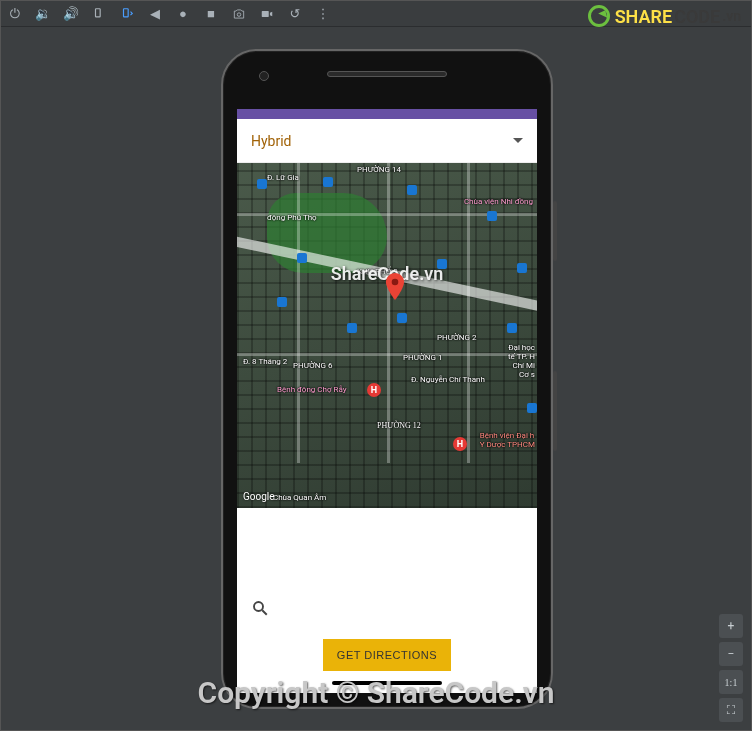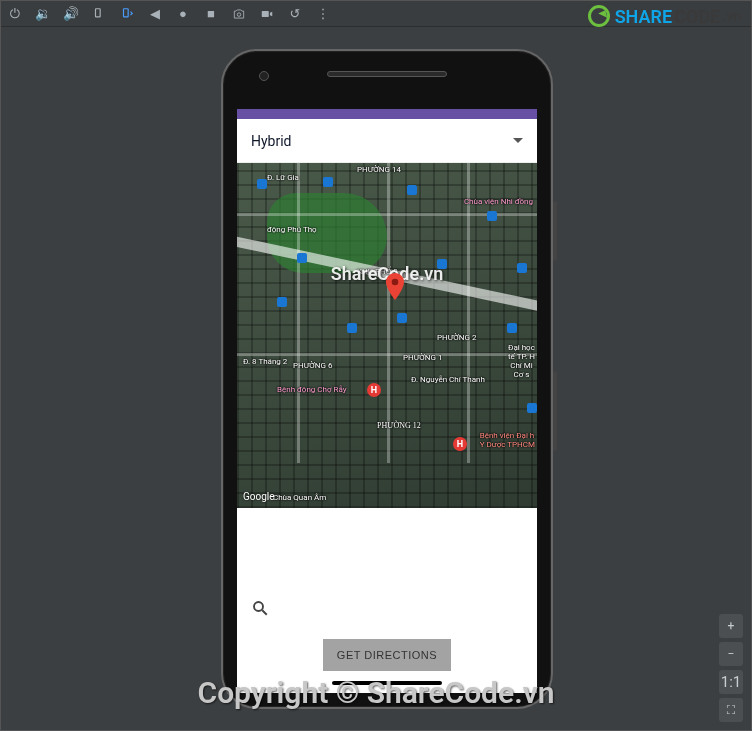--- a/index.html
+++ b/index.html
@@ -147,21 +147,21 @@
   .spinner-row {
     height: 44px;
     background: #fff;
     display: flex;
     align-items: center;
     padding: 0 14px;
     border-bottom: 1px solid #eee;
   }
   .spinner-row .label {
     font-size: 14px;
-    color: #0f172a;
+    color: #a16207;
     text-align: center;
   }
   .spinner-row .caret {
     margin-left: auto;
     width: 0; height: 0;
     border-left: 5px solid transparent;
     border-right: 5px solid transparent;
     border-top: 5px solid #555;
   }
   
@@ -264,21 +264,21 @@
     margin-top:auto;
     padding:10px 14px;
     color:#555;
   }
   .btn-row{
     display:flex;
     justify-content:center;
     padding:8px 0 10px;
   }
   .btn {
-    background:#a3a3a3;
+    background:#eab308;
     color:#333;
     font-size:11px;
     padding:10px 14px;
     border:none;
     letter-spacing:0.5px;
   }
   .navbar{
     height:12px;
     display:flex;
     justify-content:center;
@@ -309,21 +309,21 @@
   .logo-overlay .circ::after{
     content:"";
     position:absolute;
     width:0;height:0;
     border-left:5px solid transparent;
     border-right:5px solid transparent;
     border-bottom:6px solid #6cbf3f;
     top:2px;left:8px;
     transform:rotate(25deg);
   }
-  .logo-overlay .share{color:#0ea5e9;}
+  .logo-overlay .share{color:#fde047;}
   .logo-overlay .code{color:#3a3a3a;}
   .logo-overlay .vn{color:#3a3a3a;font-size:14px;}
   .copyright{
     position:absolute;
     left:0;right:0;
     bottom:20px;
     text-align:center;
     color:#c7c7c7;
     font-size:30px;
     font-weight:600;
@@ -387,30 +387,30 @@
         <div class="road diag"></div>
         <div class="road v1"></div>
         <div class="road v2"></div>
         <div class="road v3"></div>
         <div class="road h1"></div>
         <div class="road h2"></div>
 
         <span class="poi-label" style="left:120px;top:2px;">PHƯỜNG 14</span>
         <span class="poi-label" style="left:30px;top:10px;">Đ. Lữ Gia</span>
         <span class="poi-label pink" style="right:4px;top:34px;">Chùa viện Nhi đồng</span>
-        <span class="poi-label" style="left:30px;top:62px;">động Phú Thọ</span>
+        <span class="poi-label" style="left:30px;top:50px;">động Phú Thọ</span>
         <span class="poi-label" style="left:120px;top:104px;">KHU PHỐ 9</span>
         <span class="poi-label" style="left:200px;top:170px;">PHƯỜNG 2</span>
         <span class="poi-label" style="left:56px;top:198px;">PHƯỜNG 6</span>
         <span class="poi-label" style="left:166px;top:190px;">PHƯỜNG 1</span>
         <span class="poi-label" style="left:140px;top:258px;font-family:Liberation Serif, serif;">PHƯỜNG 12</span>
         <span class="poi-label" style="left:6px;top:194px;">Đ. 8 Tháng 2</span>
         <span class="poi-label" style="left:174px;top:212px;">Đ. Nguyễn Chí Thanh</span>
         <span class="poi-label pink" style="left:40px;top:222px;">Bệnh động Chợ Rẫy</span>
-        <span class="poi-label" style="right:2px;top:180px;white-space:pre;text-align:center;">Đại học
+        <span class="poi-label" style="right:2px;top:180px;white-space:pre;text-align:right;">Đại học
 tế TP. H
 Chí Mi
 Cơ s</span>
         <span class="poi-label red" style="right:2px;top:268px;white-space:pre;">Bệnh viện Đại h
 Y Dược TPHCM</span>
         <span class="poi-label" style="left:36px;bottom:6px;">Chùa Quan Âm</span>
 
         <span class="bus" style="left:20px;top:16px;"></span>
         <span class="bus" style="left:86px;top:14px;"></span>
         <span class="bus" style="left:170px;top:22px;"></span>
@@ -451,21 +451,21 @@
           <div class="pill"></div>
         </div>
       </div>
     </div>
   </div>
 </div>
 
 <div class="side-controls">
   <div class="sc">+</div>
   <div class="sc">−</div>
-  <div class="sc" style="font-size:15px;">1:1</div>
+  <div class="sc" style="font-size:10px;font-family:Liberation Serif, serif;">1:1</div>
   <div class="sc">⛶</div>
 </div>
 
 <div class="logo-overlay">
   <span class="circ"></span>
   <span class="share">SHARE</span>
   <span class="code">CODE</span>
   <span class="vn">.vn</span>
 </div>
 

